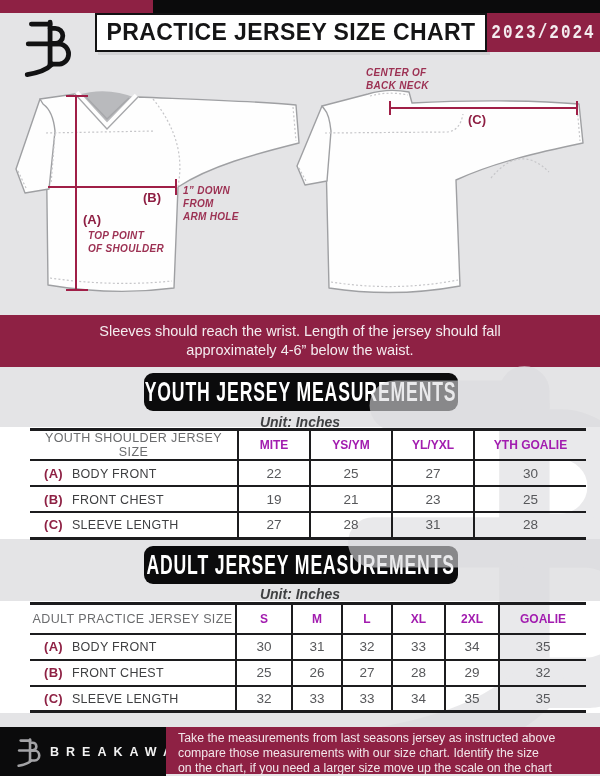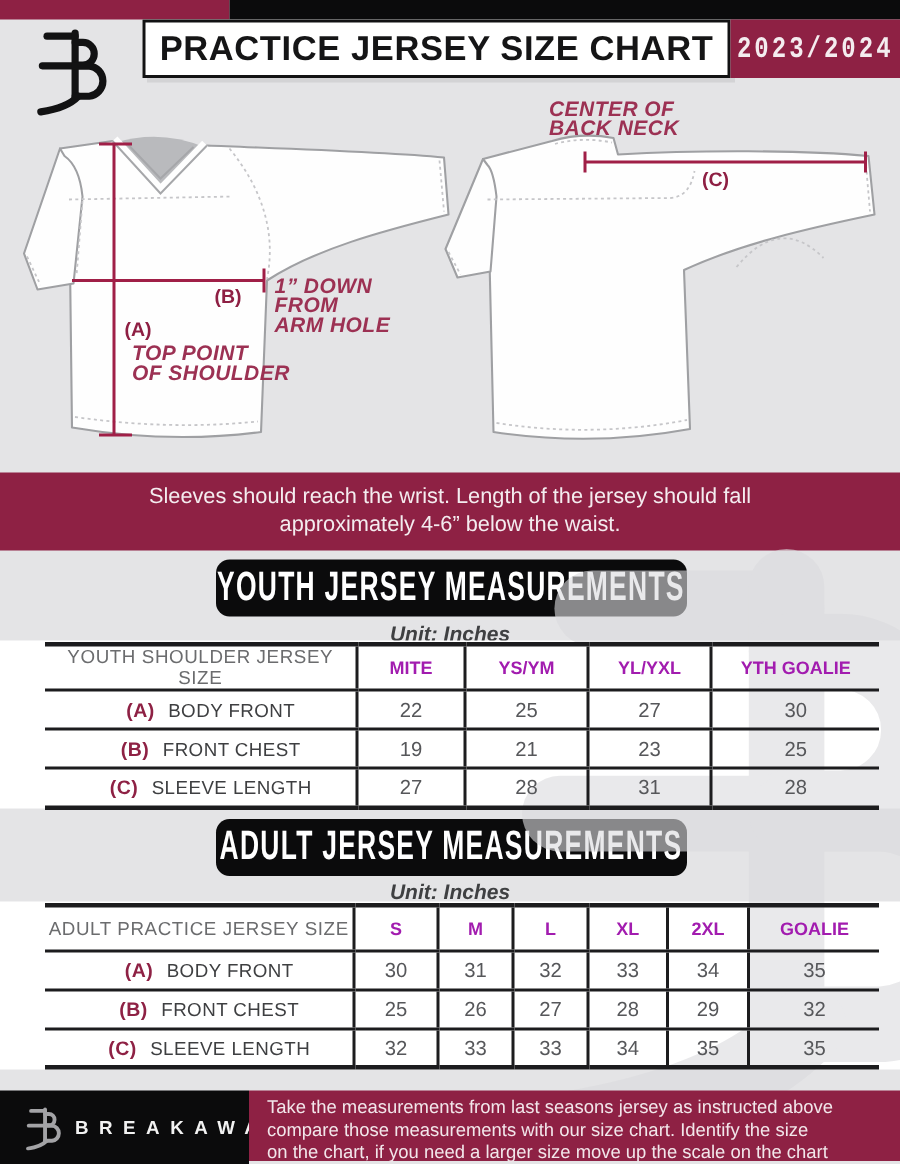--- a/index.html
+++ b/index.html
@@ -16,21 +16,21 @@
   .titlebox .t{font-size:23px;font-weight:bold;color:#151516;letter-spacing:.4px;white-space:nowrap;}
   .seasonbox{position:absolute;left:487px;top:13px;width:113px;height:39px;background:#8E2144;
              display:flex;align-items:center;justify-content:center;}
   .seasonbox .t{font-family:"Liberation Mono",monospace;font-weight:bold;font-size:16px;color:#F4ECEF;
                 letter-spacing:2px;transform:scaleY(1.25);white-space:nowrap;}
   .logo-svg{position:absolute;left:22px;top:16px;}
 
   
   .jersey{position:absolute;}
   .measure-overlay{position:absolute;left:0;top:85px;pointer-events:none;}
-  .ann{position:absolute;color:#9C3153;font-style:italic;font-weight:bold;font-size:14px;
+  .ann{position:absolute;color:#9C3153;font-style:italic;font-weight:bold;font-size:10px;
        line-height:13px;white-space:pre-line;letter-spacing:.3px;}
   .ann-key{position:absolute;color:#8E1F43;font-weight:bold;font-size:13px;font-style:normal;}
 
   
   .notice{position:absolute;left:0;top:315px;width:600px;height:52px;background:#8E2144;
           display:flex;align-items:center;justify-content:center;text-align:center;
           color:#F4ECEF;font-size:14.5px;line-height:19px;white-space:pre-line;}
 
   
   .banner{position:absolute;left:144px;width:314px;height:38px;background:#0B0B0C;border-radius:9px;
@@ -44,21 +44,21 @@
   .whiteband{position:absolute;left:0;width:600px;height:112px;background:#FFFFFF;z-index:0;}
   .watermark{position:absolute;left:330px;top:355px;z-index:1;opacity:.6;}
   table.sizes{position:absolute;left:30px;width:556px;border-collapse:collapse;table-layout:fixed;z-index:2;}
   table.sizes th,table.sizes td{padding:0;border-left:2px solid #1C1C1E;}
   table.sizes th:first-child,table.sizes td:first-child{border-left:none;}
   table.sizes thead th{height:30px;border-top:3px solid #1C1C1E;border-bottom:2px solid #1C1C1E;
                        font-size:12px;color:#a21caf;text-align:center;}
   table.sizes thead th.size-h{font-weight:normal;font-size:12.5px;color:#6B6C6E;letter-spacing:.4px;}
   table.sizes tbody td{height:26px;border-bottom:2px solid #1C1C1E;}
   table.sizes tbody tr:last-child td{border-bottom:3px solid #1C1C1E;}
-  td.rowlabel{padding-left:14px !important;font-size:12.5px;color:#3E3F41;letter-spacing:.3px;text-align:center;}
+  td.rowlabel{padding-left:14px !important;font-size:12.5px;color:#3E3F41;letter-spacing:.3px;}
   td.rowlabel .key{color:#8E2144;font-weight:bold;margin-right:9px;font-size:13px;}
   td.val{text-align:center;font-size:13.5px;color:#56575A;}
 
   
   .footer-black{position:absolute;left:0;top:727px;width:166px;height:49px;background:#0B0B0C;
                 display:flex;align-items:center;z-index:2;}
   .footer-black .brand{color:#F2F2F2;font-weight:bold;font-size:12.5px;letter-spacing:7px;margin-left:50px;}
   .footer-maroon{position:absolute;left:166px;top:727px;width:434px;height:47px;background:#8E2144;z-index:2;
                  color:#F2E6EA;font-size:12.3px;line-height:15.2px;padding:4px 6px 0 12px;white-space:pre-line;}
   .footer-logo{position:absolute;left:16px;top:737px;z-index:3;}

